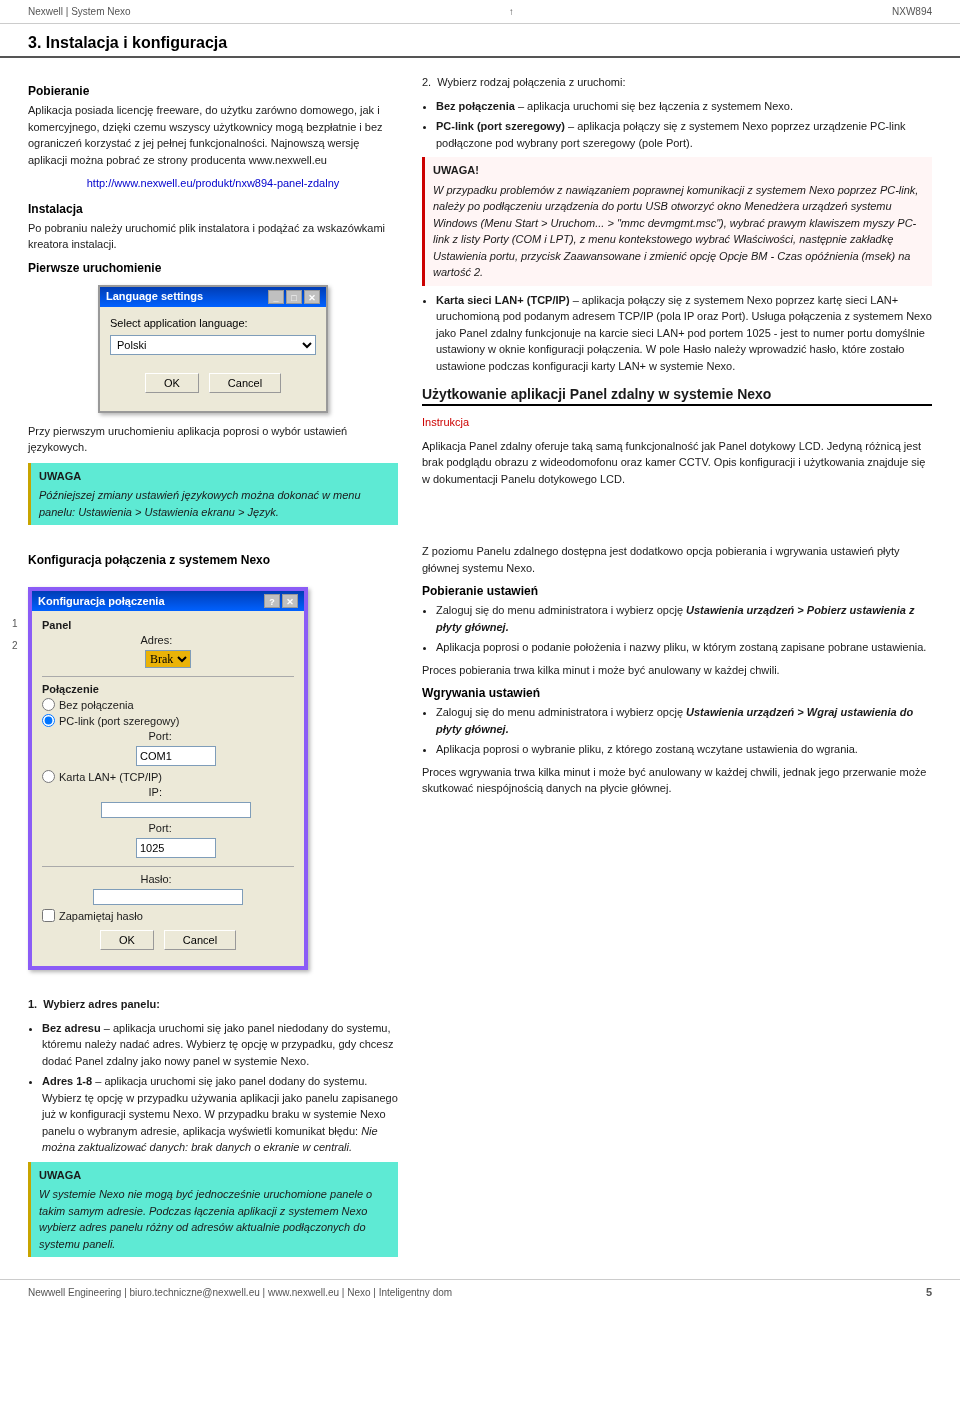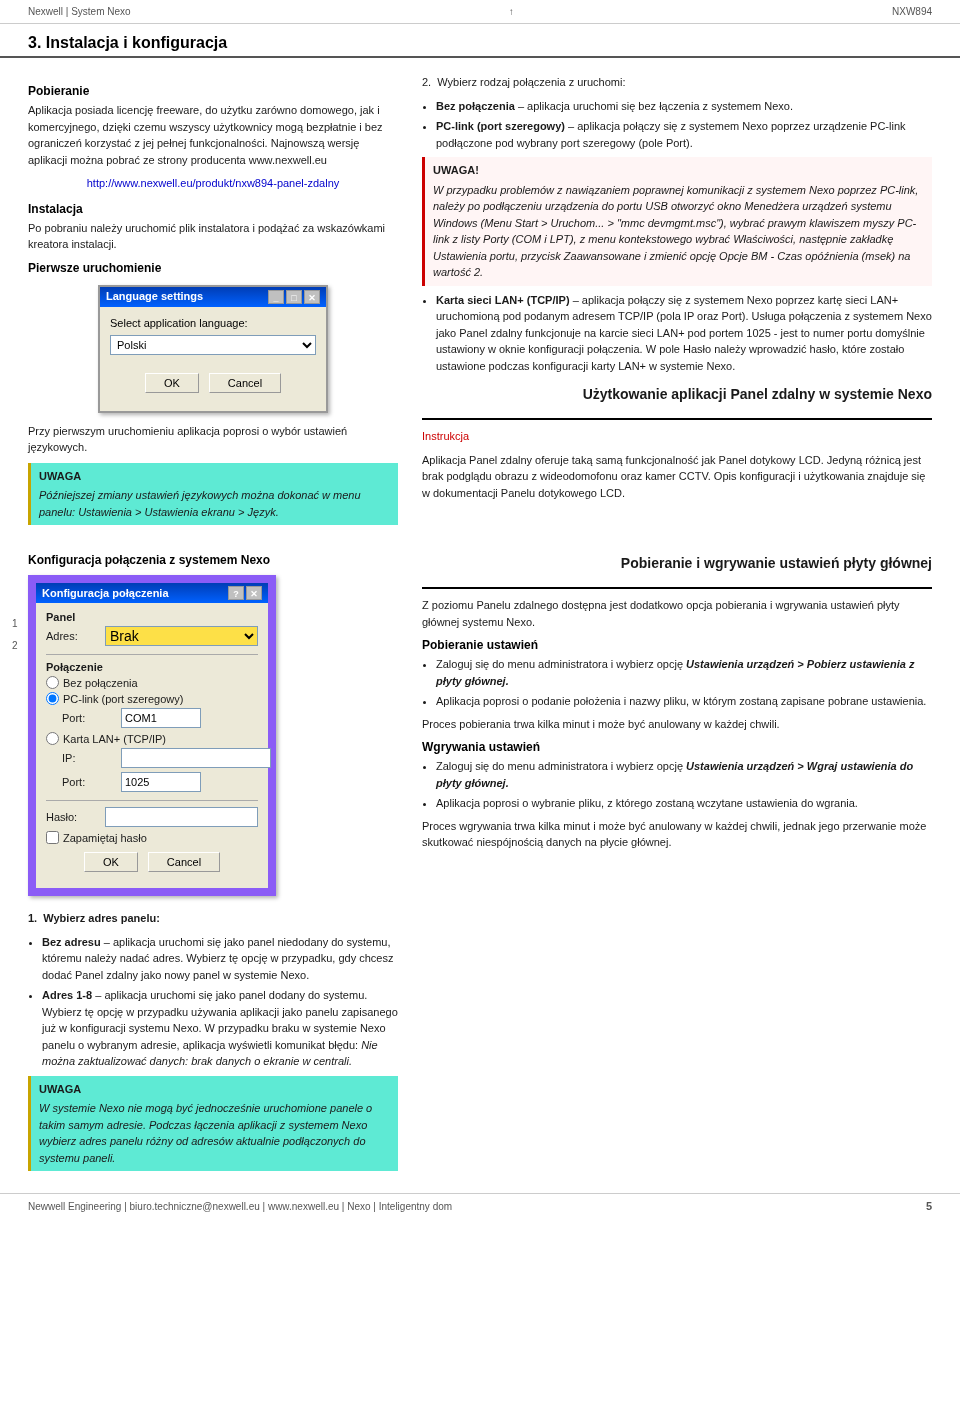--- a/index.html
+++ b/index.html
@@ -104,68 +104,70 @@
       border: 1px solid #999;
       border-top-color: #fff;
       border-left-color: #fff;
       padding: 3px 18px;
       font-size: 11px;
       cursor: pointer;
     }
 
     
     .config-dialog {
-      border: 8px solid #8b5cf6;
+      border: 4px solid #8b5cf6;
       background: #ece9d8;
-      width: 248px;
-      margin: 4px auto;
+      width: 280px;
+      margin: 16px auto;
       font-size: 11px;
       box-shadow: 2px 2px 4px rgba(0,0,0,0.3);
     }
     .config-titlebar {
       background: linear-gradient(to bottom, #003db5, #0061ff);
       color: white;
       padding: 3px 6px;
       font-size: 11px;
       font-weight: bold;
       display: flex;
       justify-content: space-between;
       align-items: center;
     }
     .config-body { padding: 8px 10px; }
     .config-group { margin-bottom: 8px; }
     .config-row {
       display: flex;
       align-items: center;
       margin-bottom: 4px;
       gap: 4px;
+      flex-direction: column;
     }
     .config-row label { font-size: 11px; min-width: 55px; }
     .config-input {
       border: 1px solid #7f9db9;
       background: white;
       font-size: 11px;
       padding: 1px 3px;
       height: 20px;
       flex: 1;
     }
     .config-input-narrow {
       border: 1px solid #7f9db9;
       background: white;
       font-size: 11px;
       padding: 1px 3px;
       height: 20px;
       width: 80px;
     }
     .config-select {
       border: 1px solid #7f9db9;
-      background: #fde047;
-      font-size: 14px;
+      background: #eab308;
+      font-size: 12px;
       height: 20px;
       flex: 1;
+      font-family: Liberation Serif, serif;
     }
     .radio-row { display: flex; align-items: center; gap: 4px; margin-bottom: 3px; }
     .radio-row label { font-size: 11px; }
     .config-separator {
       border: none;
       border-top: 1px solid #aaa;
       margin: 6px 0;
     }
 
     
@@ -186,23 +188,22 @@
       font-size: 11px;
       margin-bottom: 3px;
     }
     .italic { font-style: italic; }
 
     
     .large-section-heading {
       font-size: 14px;
       font-weight: bold;
       border-bottom: 2px solid #000;
-      padding-bottom: 16px;
+      padding-bottom: 2px;
       margin: 12px 0 8px 0;
-      text-align: right;
     }
 
     
     .bold { font-weight: bold; }
 
     
     .page-footer {
       display: flex;
       justify-content: space-between;
       align-items: center;
@@ -437,21 +438,20 @@
 
     <div class="note-box">
       <div class="note-title">UWAGA</div>
       <span class="italic">W systemie Nexo nie mogą być jednocześnie uruchomione panele o takim samym adresie. Podczas łączenia aplikacji z systemem Nexo wybierz adres panelu różny od adresów aktualnie podłączonych do systemu paneli.</span>
     </div>
 
   </div>
 
   <div class="konfiguracja-right">
 
-    <div class="large-section-heading">Pobieranie i wgrywanie ustawień płyty głównej</div>
     <p>Z poziomu Panelu zdalnego dostępna jest dodatkowo opcja pobierania i wgrywania ustawień płyty głównej systemu Nexo.</p>
 
     <div class="subsection" style="margin-top:8px;">Pobieranie ustawień</div>
     <ul>
       <li>
         <span>Zaloguj się do menu administratora i wybierz opcję </span><span class="italic bold">Ustawienia urządzeń &gt; Pobierz ustawienia z płyty głównej.</span>
       </li>
       <li>Aplikacja poprosi o podanie położenia i nazwy pliku, w którym zostaną zapisane pobrane ustawienia.</li>
     </ul>
     <p>Proces pobierania trwa kilka minut i może być anulowany w każdej chwili.</p>

